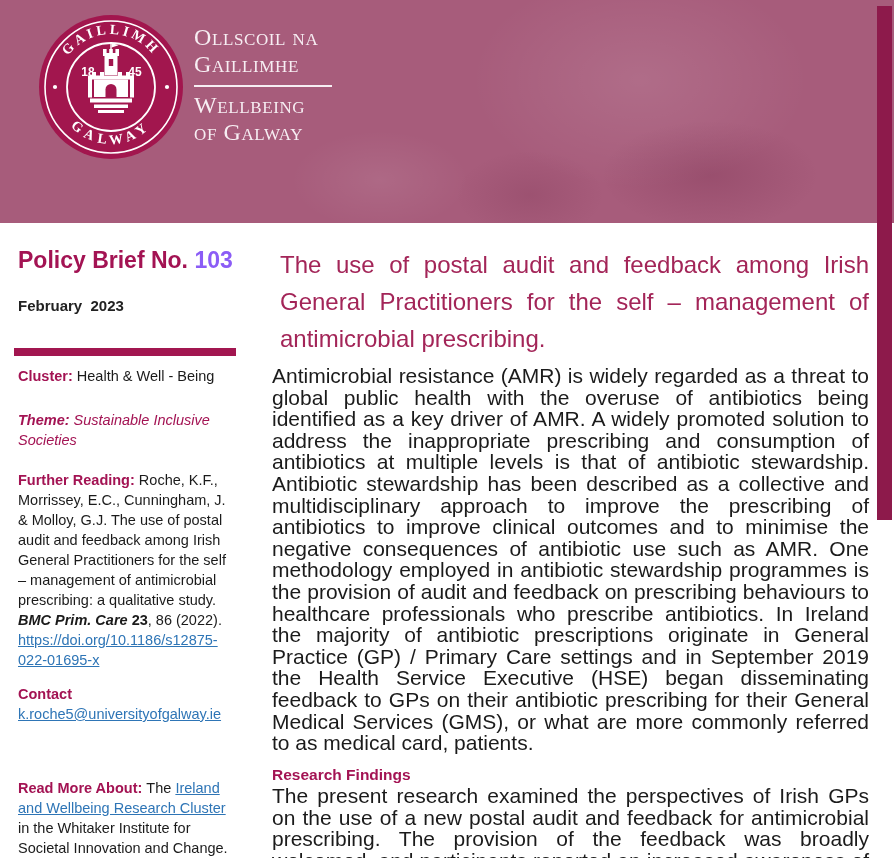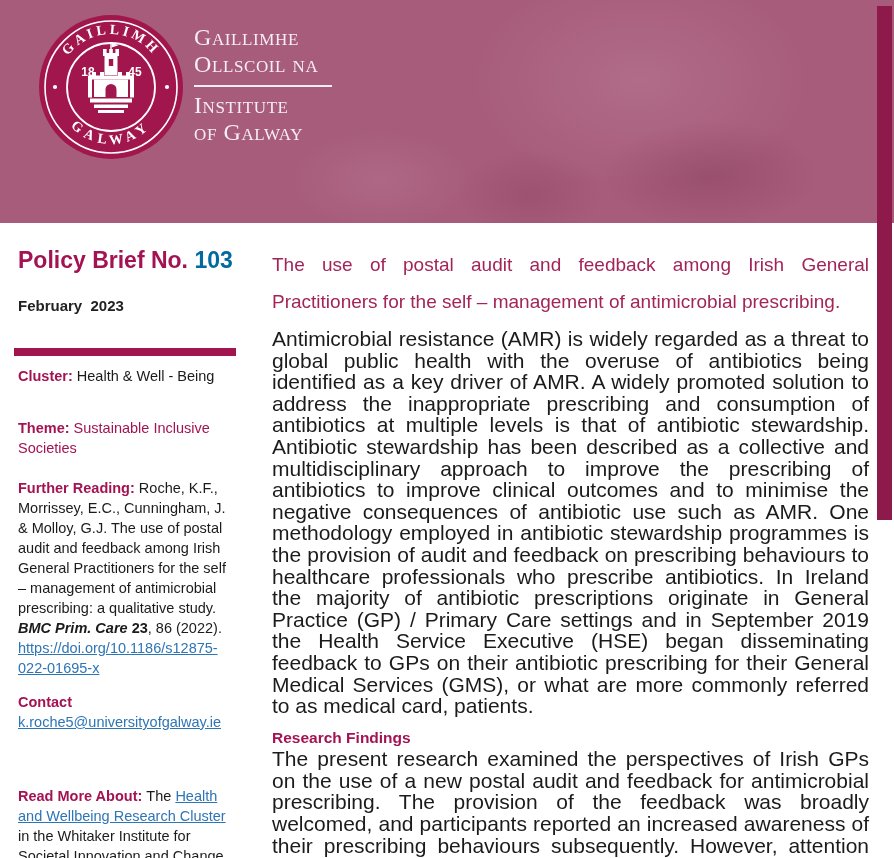--- a/index.html
+++ b/index.html
@@ -28,36 +28,36 @@
 
   .banner-title{position:absolute;right:18px;top:165px;color:#ffffff;
                 font-family:"Liberation Serif",serif;font-style:italic;font-weight:bold;
                 font-size:28px;letter-spacing:0.2px;white-space:nowrap;}
 
   .side-accent{position:absolute;left:877px;top:6px;width:15px;height:514px;background:#8d1a4b;}
 
   
   .sidebar{position:absolute;left:18px;top:246px;width:216px;font-size:14.5px;line-height:20px;}
   .brief-title{font-size:23px;line-height:28px;font-weight:bold;color:#a31353;}
-  .brief-number{color:#0369a1;text-align:right;}
+  .brief-number{color:#8b5cf6;text-align:right;}
   .brief-date{margin-top:22px;font-size:15px;font-weight:bold;color:#222222;white-space:pre-wrap;}
   .divider{width:222px;height:8px;background:#a21650;margin:32px 0 10px -4px;}
   .mlabel{color:#a31353;font-weight:bold;}
   .cluster-row{margin-top:0;}
-  .theme-row{margin-top:32px;color:#a31353;}
+  .theme-row{margin-top:24px;color:#a31353;font-style:italic;}
   .further{margin-top:20px;}
   .journal{font-style:italic;font-weight:bold;}
   .volume{font-weight:bold;}
   .link{color:#2e75b6;text-decoration:underline;overflow-wrap:anywhere;cursor:pointer;}
   .contact{margin-top:14px;}
   .readmore{margin-top:54px;}
 
   
   .main{position:absolute;left:272px;top:246px;width:597px;}
-  .doc-title{color:#a32558;font-size:19px;line-height:37px;text-align:justify;}
+  .doc-title{color:#a32558;font-size:24px;line-height:37px;text-align:justify;margin-left:8px;}
   .para{margin-top:8px;font-size:21px;line-height:21.6px;text-align:justify;color:#1b1b1b;}
   .findings-heading{margin-top:10px;font-size:15.5px;line-height:21.6px;font-weight:bold;color:#a31353;}
   .para2{margin-top:0;}
 </style>
 </head>
 <body>
 
 <div class="page">
 
   <div class="header">
@@ -101,24 +101,24 @@
         <rect x="94" y="63.5" width="4" height="22"></rect>
         <rect x="58" y="67.5" width="34" height="17.5"></rect>
         <path d="M 69.5,85 v-7.5 a 5.5,5.5 0 0 1 11,0 V 85 Z" fill="#a2164e"></path>
         <rect x="54" y="86.5" width="42" height="4"></rect>
         <rect x="58" y="92.5" width="34" height="3.5"></rect>
         <rect x="62" y="98" width="26" height="3"></rect>
       </g>
     </svg>
 
     <div class="wordmark">
+      <div class="wm-line">Ollscoil na</div>
       <div class="wm-line">Gaillimhe</div>
-      <div class="wm-line">Ollscoil na</div>
       <div class="wm-rule"></div>
-      <div class="wm-line">Institute</div>
+      <div class="wm-line">Wellbeing</div>
       <div class="wm-line">of Galway</div>
     </div>
 
   </div>
 
   <div class="side-accent"></div>
 
   <div class="sidebar">
     <div class="brief-title">
       <span>Policy Brief No. </span><span class="brief-number">103</span>
@@ -139,21 +139,21 @@
       <span class="mlabel">Further Reading: </span><span>Roche, K.F., Morrissey, E.C., Cunningham, J. &amp; Molloy, G.J. The use of postal audit and feedback among Irish General Practitioners for the self – management of antimicrobial prescribing: a qualitative study. </span><span class="journal">BMC Prim. Care </span><span class="volume">23</span><span>, 86 (2022). </span><br>
       <a class="link">https://doi.org/10.1186/s12875-022-01695-x</a>
     </div>
 
     <div class="contact">
       <div class="mlabel">Contact</div>
       <a class="link">k.roche5@universityofgalway.ie</a>
     </div>
 
     <div class="readmore">
-      <span class="mlabel">Read More About: </span><span>The </span><a class="link">Health and Wellbeing Research Cluster</a><span> in the Whitaker Institute for Societal Innovation and Change.</span>
+      <span class="mlabel">Read More About: </span><span>The </span><a class="link">Ireland and Wellbeing Research Cluster</a><span> in the Whitaker Institute for Societal Innovation and Change.</span>
     </div>
   </div>
 
   <div class="main">
     <div class="doc-title">The use of postal audit and feedback among Irish General Practitioners for the self – management of antimicrobial prescribing.</div>
     <div class="para">Antimicrobial resistance (AMR) is widely regarded as a threat to global public health with the overuse of antibiotics being identified as a key driver of AMR. A widely promoted solution to address the inappropriate prescribing and consumption of antibiotics at multiple levels is that of antibiotic stewardship. Antibiotic stewardship has been described as a collective and multidisciplinary approach to improve the prescribing of antibiotics to improve clinical outcomes and to minimise the negative consequences of antibiotic use such as AMR. One methodology employed in antibiotic stewardship programmes is the provision of audit and feedback on prescribing behaviours to healthcare professionals who prescribe antibiotics. In Ireland the majority of antibiotic prescriptions originate in General Practice (GP) / Primary Care settings and in September 2019 the Health Service Executive (HSE) began disseminating feedback to GPs on their antibiotic prescribing for their General Medical Services (GMS), or what are more commonly referred to as medical card, patients.</div>
     <div class="findings-heading">Research Findings</div>
     <div class="para para2">The present research examined the perspectives of Irish GPs on the use of a new postal audit and feedback for antimicrobial prescribing. The provision of the feedback was broadly welcomed, and participants reported an increased awareness of their prescribing behaviours subsequently. However, attention was drawn to some limitations with the feedback. There was confusion over whether the feedback data was derived from the individual prescriber, or whether all prescriptions including those written for patients on the doctors’ GMS panel i.e. prescriptions written by other prescribers in other parts of the health system. This lack of clarity reduced the credibility of the data from the perspective of the GP participants. Certain aspects of</div>
   </div>
 

